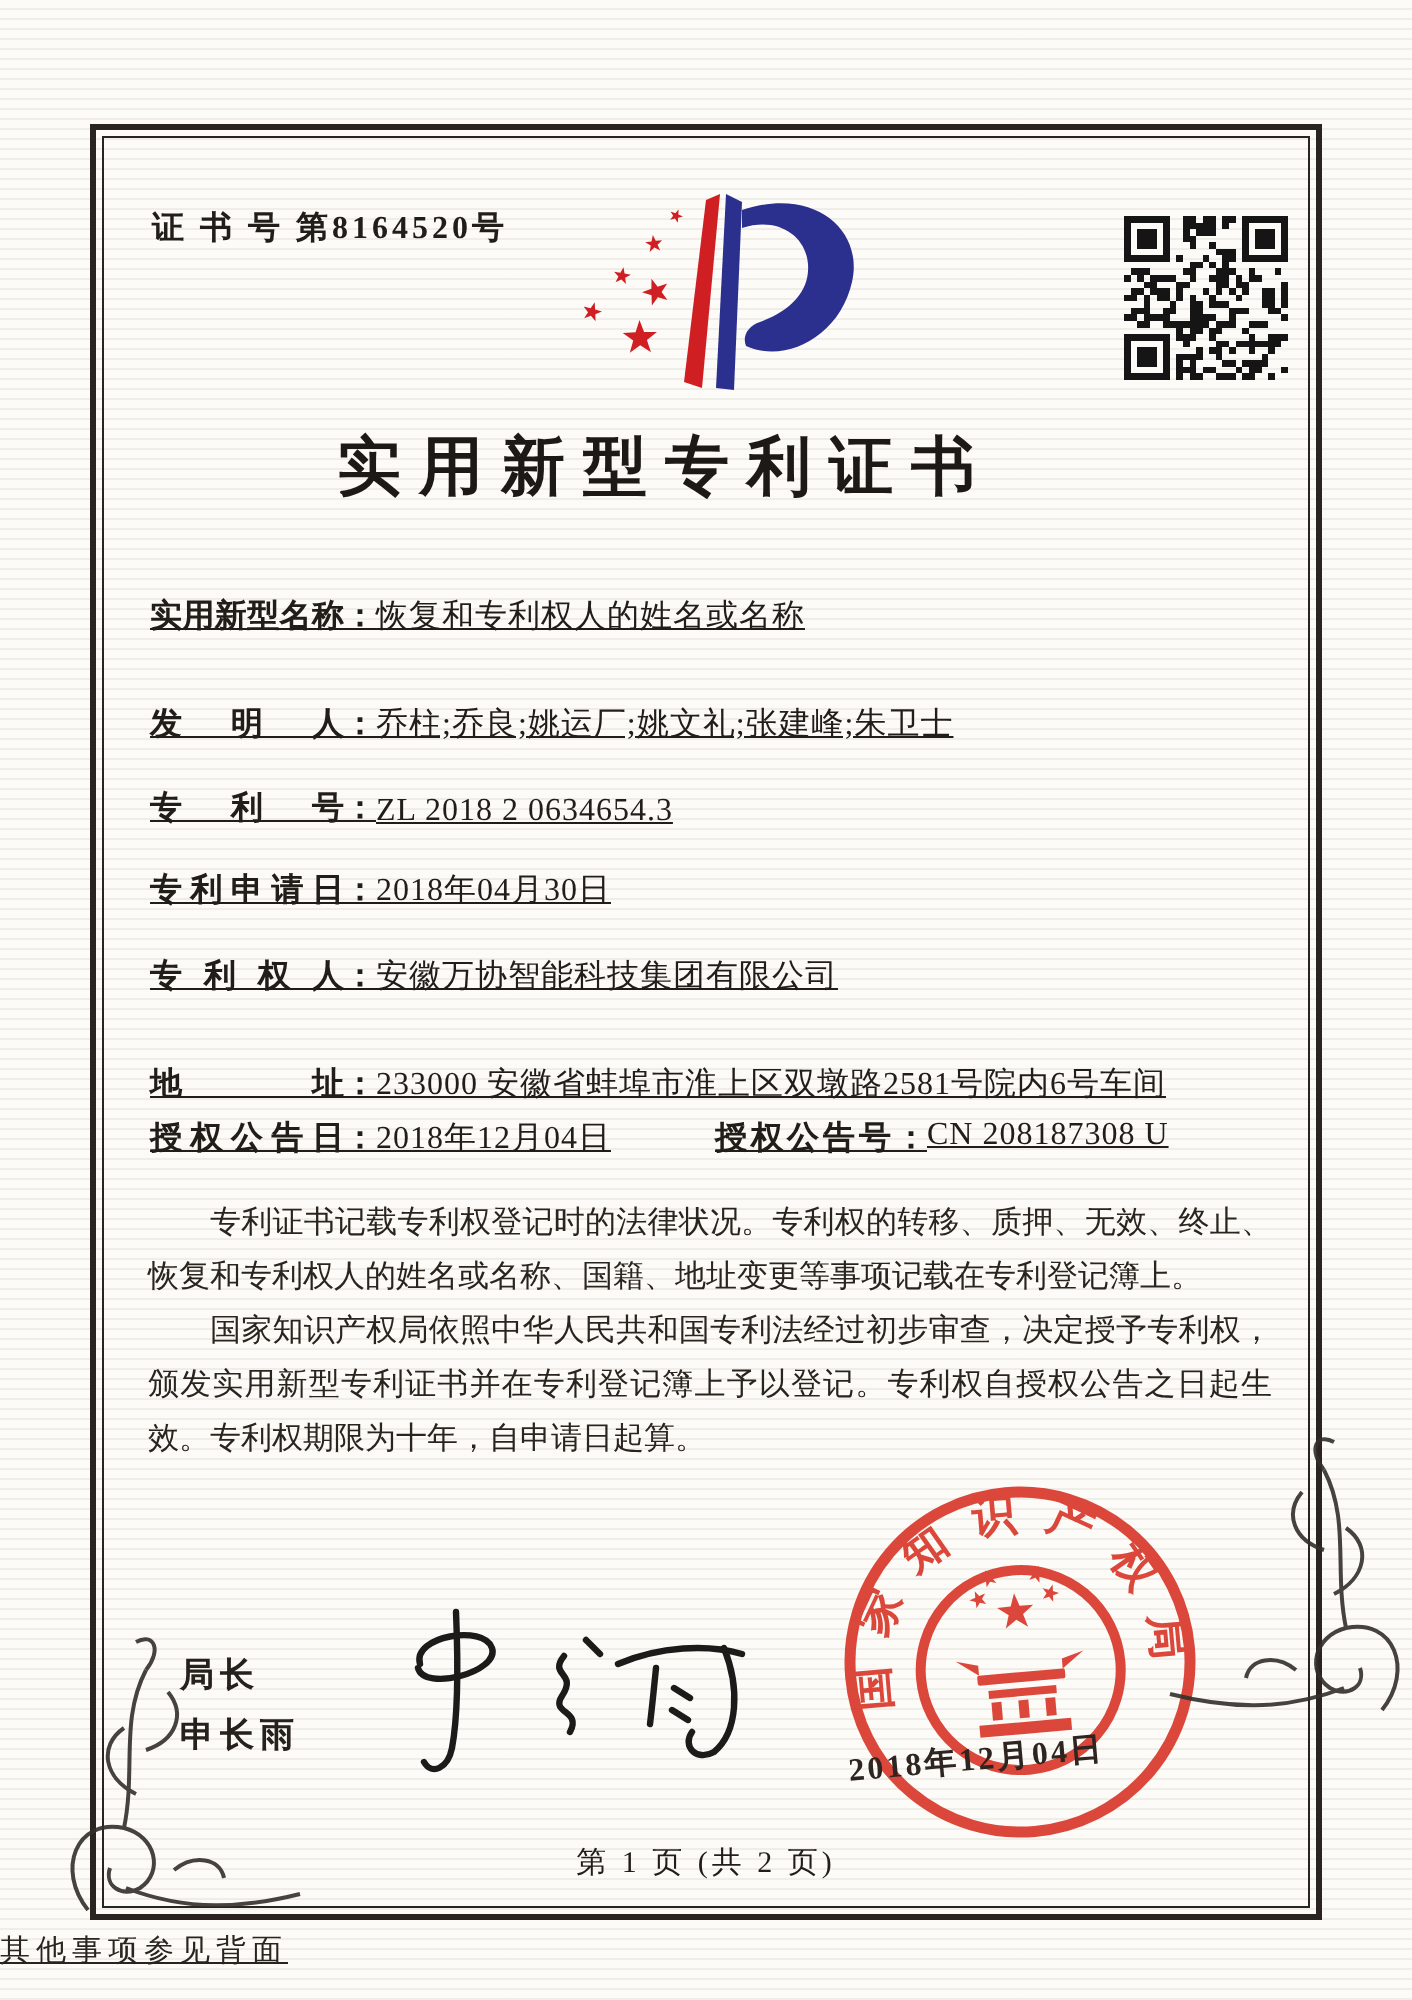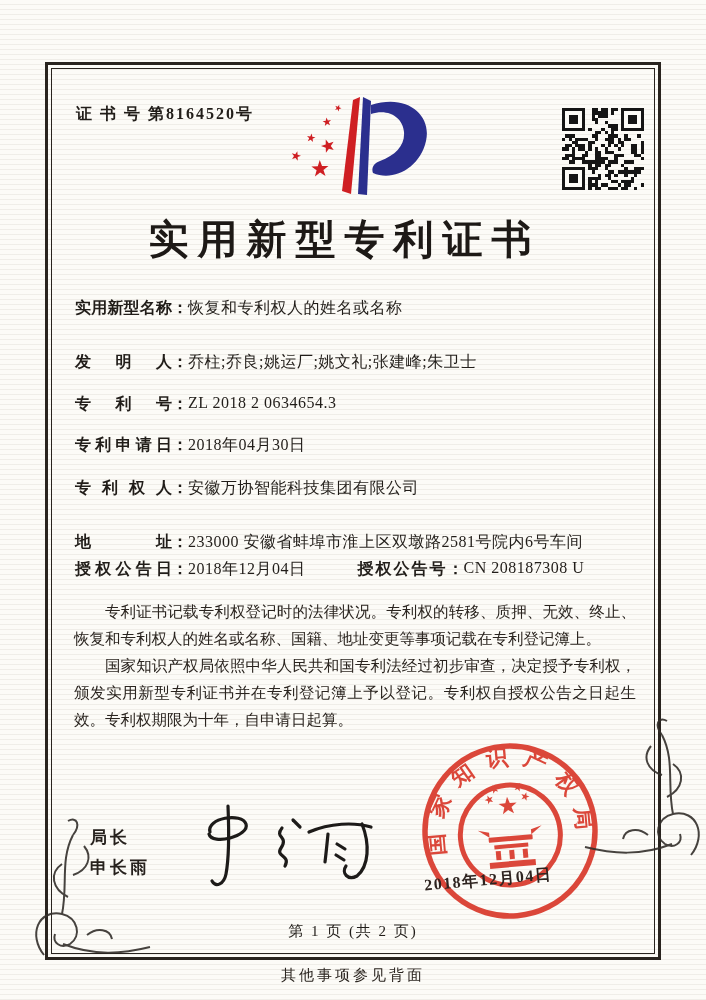--- a/index.html
+++ b/index.html
@@ -27,25 +27,25 @@
     border:1px solid #29241f;
   }
   .cert-no{
     position:absolute;left:76px;top:104px;
     font-size:16px;letter-spacing:2px;font-weight:bold;color:#211d19;
   }
   .logo{position:absolute;left:283px;top:95px;width:152px;height:102px;}
   .qr{position:absolute;left:562px;top:108px;width:82px;height:82px;}
   .title{
     position:absolute;left:0;top:212px;width:665px;
-    text-align:center;font-size:40px;font-weight:bold;
-    letter-spacing:9px;color:#1d1916;margin-left:12px;
-  }
-  .row{position:absolute;left:75px;right:52px;display:flex;align-items:flex-start;
-       font-size:16px;color:#211d19;}
+    text-align:center;font-size:32px;font-weight:bold;
+    letter-spacing:9px;color:#1d1916;
+  }
+  .row{position:absolute;left:75px;right:52px;display:flex;align-items:flex-end;
+       font-size:16px;color:#211d19;text-decoration:underline;}
   .row .lab{
     display:inline-block;width:97px;flex:0 0 97px;
     text-align:justify;text-align-last:justify;font-weight:bold;
   }
   .row .colon{flex:0 0 auto;font-weight:bold;}
   .row .val{flex:1 1 auto;letter-spacing:.5px;}
   .pair2{margin-left:52px;display:flex;}
   .pair2 .lab2{letter-spacing:2px;font-weight:bold;flex:0 0 auto;}
   .pair2 .val2{letter-spacing:.5px;}
   .paras{
@@ -60,22 +60,22 @@
   .seal-date{
     position:absolute;left:424px;top:868px;width:170px;
     font-size:16px;font-weight:bold;letter-spacing:1.5px;color:#2e2420;
     transform:rotate(-5deg);
   }
   .footer-page{
     position:absolute;left:0;top:922px;width:706px;text-align:center;
     font-size:15px;letter-spacing:2px;color:#211d19;
   }
   .back-note{
-    position:absolute;left:0;top:966px;width:706px;text-align:center;
-    font-size:15px;letter-spacing:3px;color:#2a241f;
+    position:absolute;left:0;top:966px;width:706px;
+    font-size:15px;letter-spacing:3px;color:#2a241f;text-decoration:underline;
   }
   .flourish{position:absolute;width:120px;height:150px;}
   .flourish.left{left:32px;top:815px;}
   .flourish.right{right:36px;top:715px;transform:scaleX(-1);}
 </style>
 </head>
 <body>
 
 <div class="page">
 

